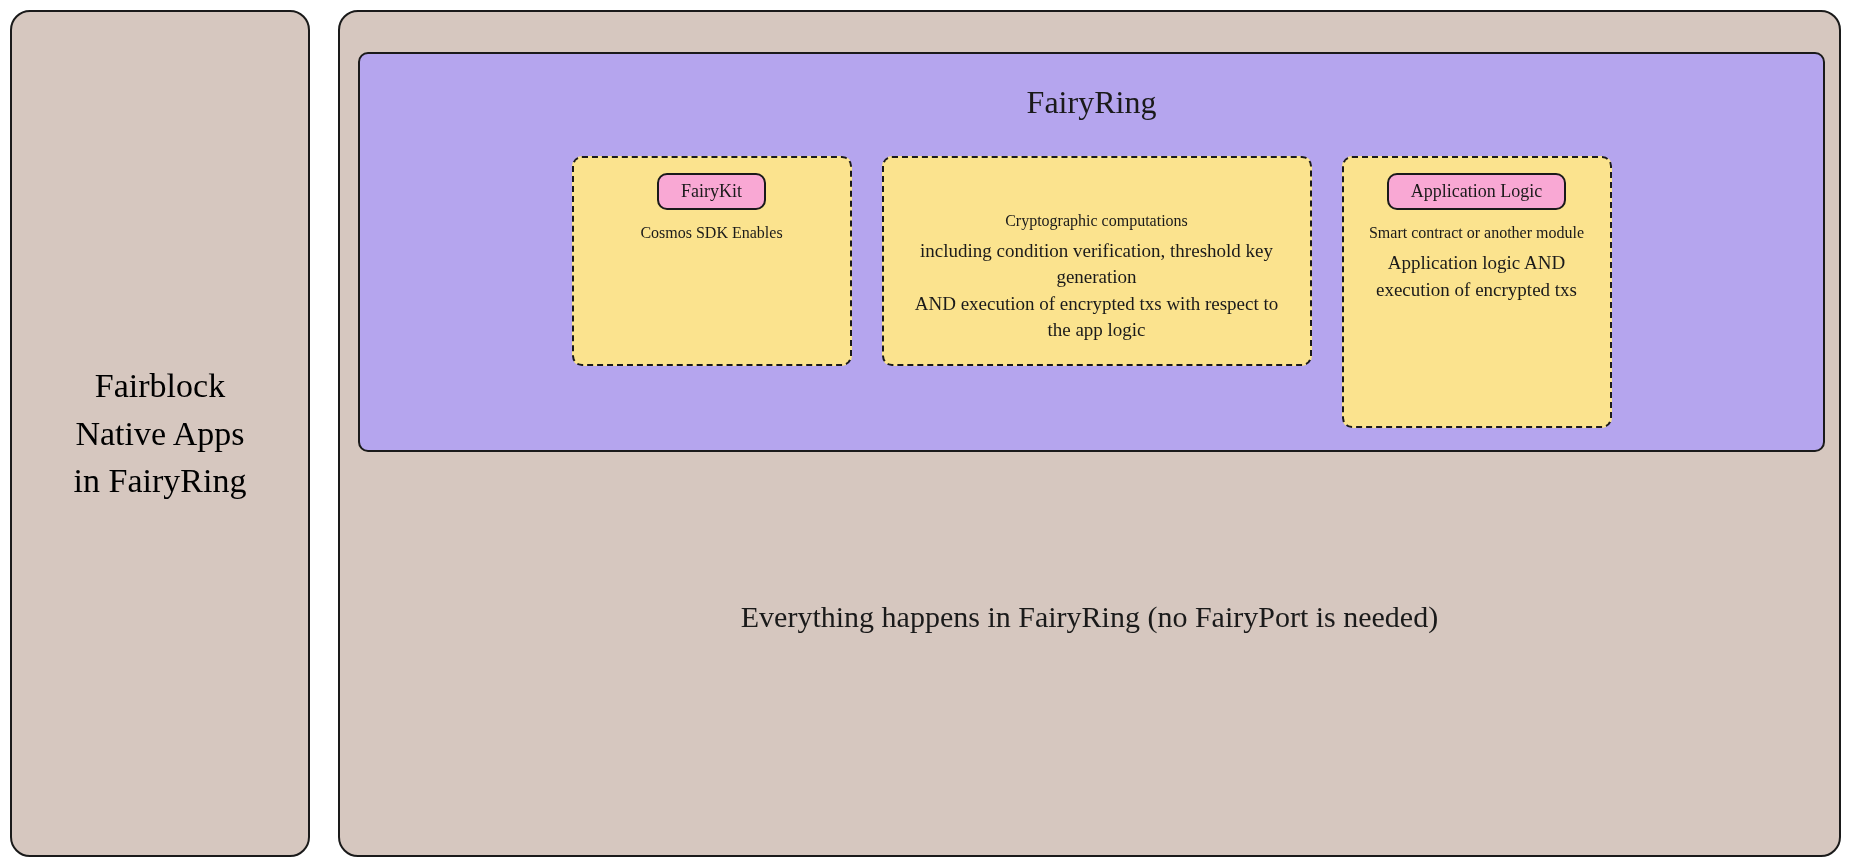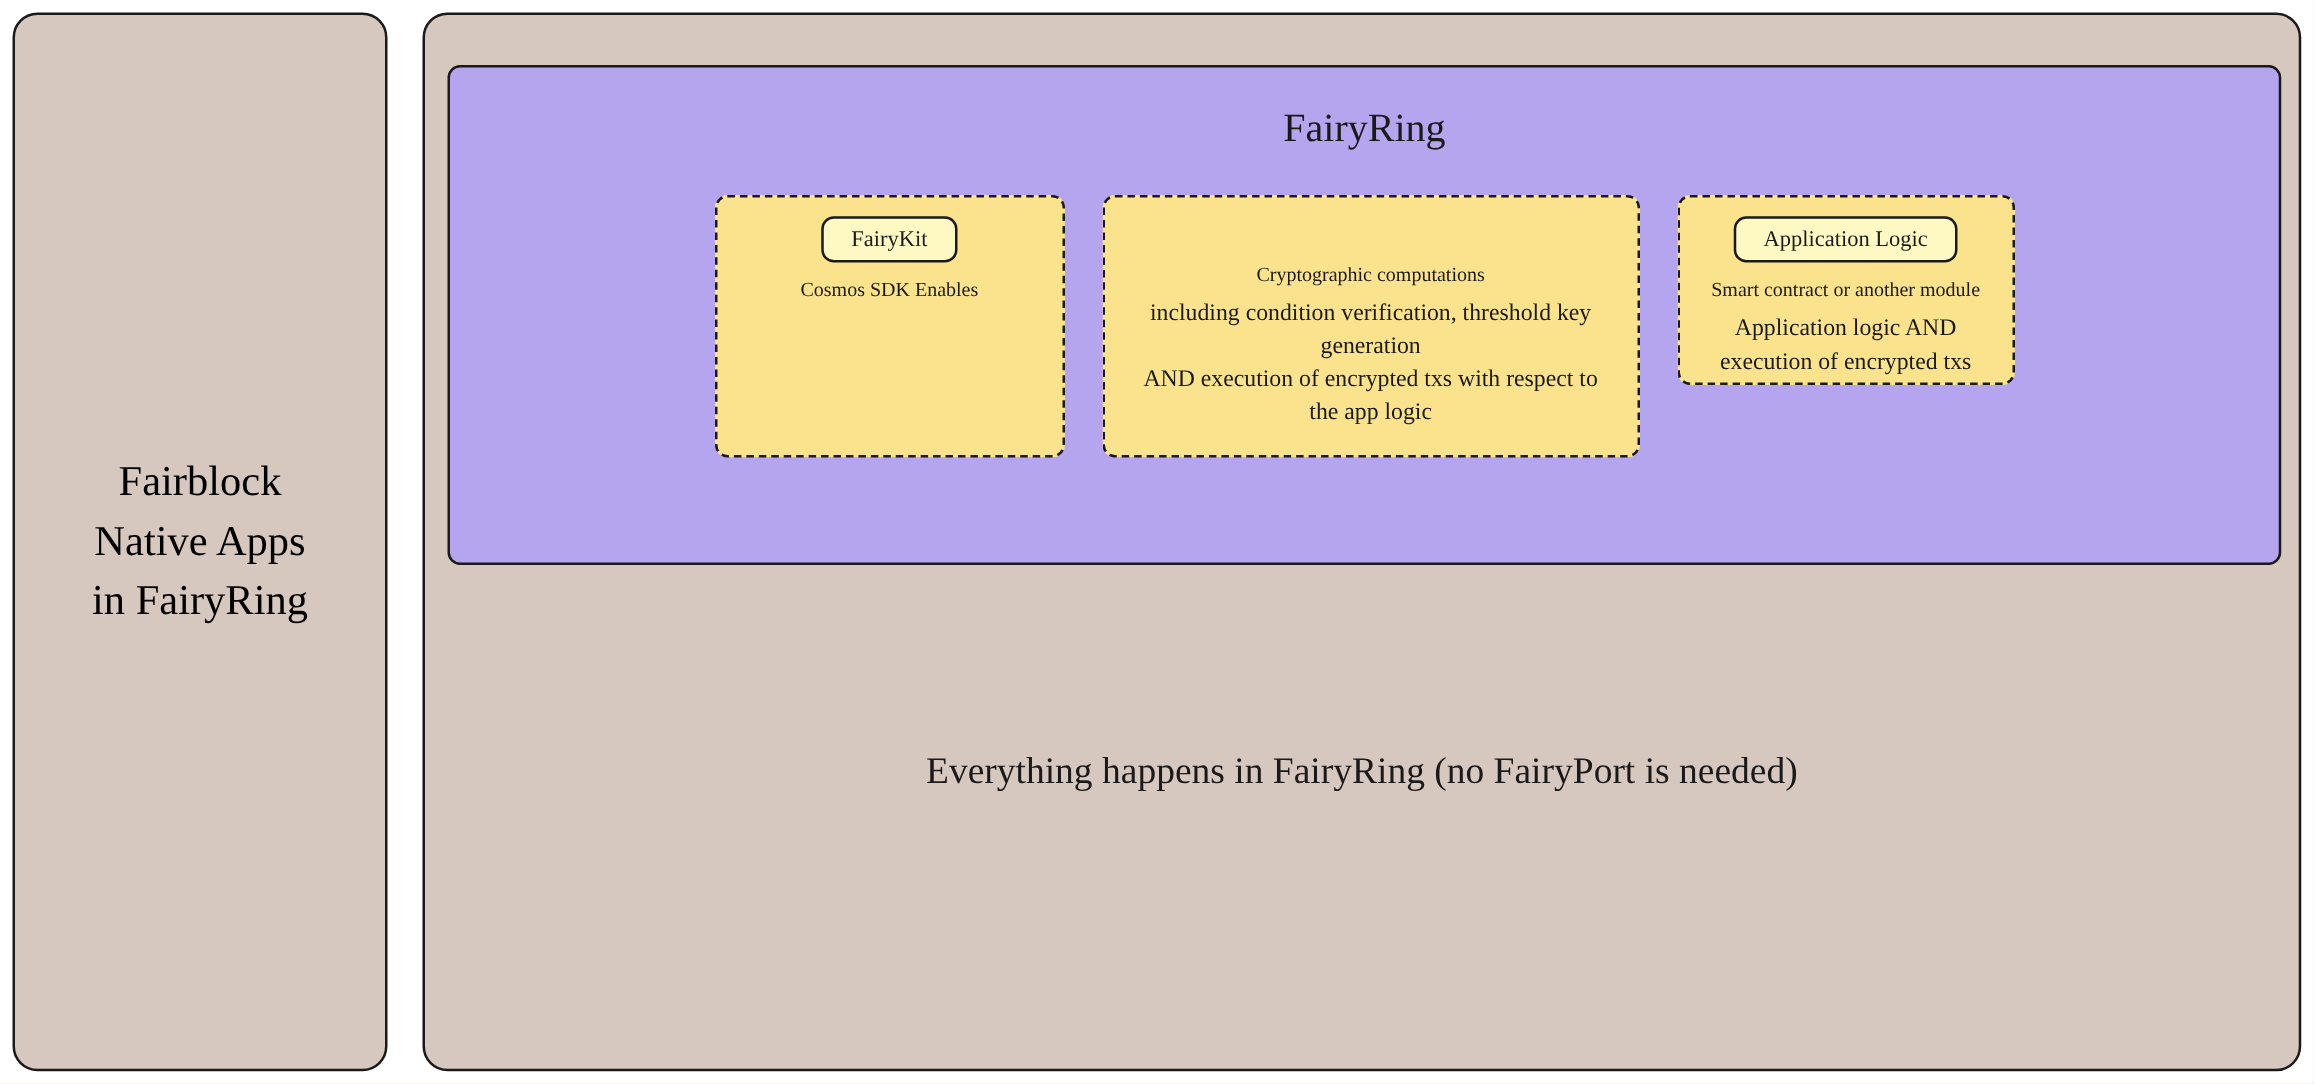--- a/index.html
+++ b/index.html
@@ -80,24 +80,24 @@
       height: 210px;
     }
     .inner-box-b {
       width: 430px;
       height: 210px;
       justify-content: flex-end;
       padding-top: 50px;
     }
     .inner-box-c {
       width: 270px;
-      height: 152px;
+      height: 272px;
     }
     .chip {
-      background: #fef9c3;
+      background: #f9a8d4;
       border: 2px solid #1a1a1a;
       border-radius: 10px;
       padding: 6px 22px;
       font-size: 18px;
       color: #1a1a1a;
       margin-bottom: 14px;
       display: inline-block;
     }
     .box-subtitle {
       font-size: 16px;

